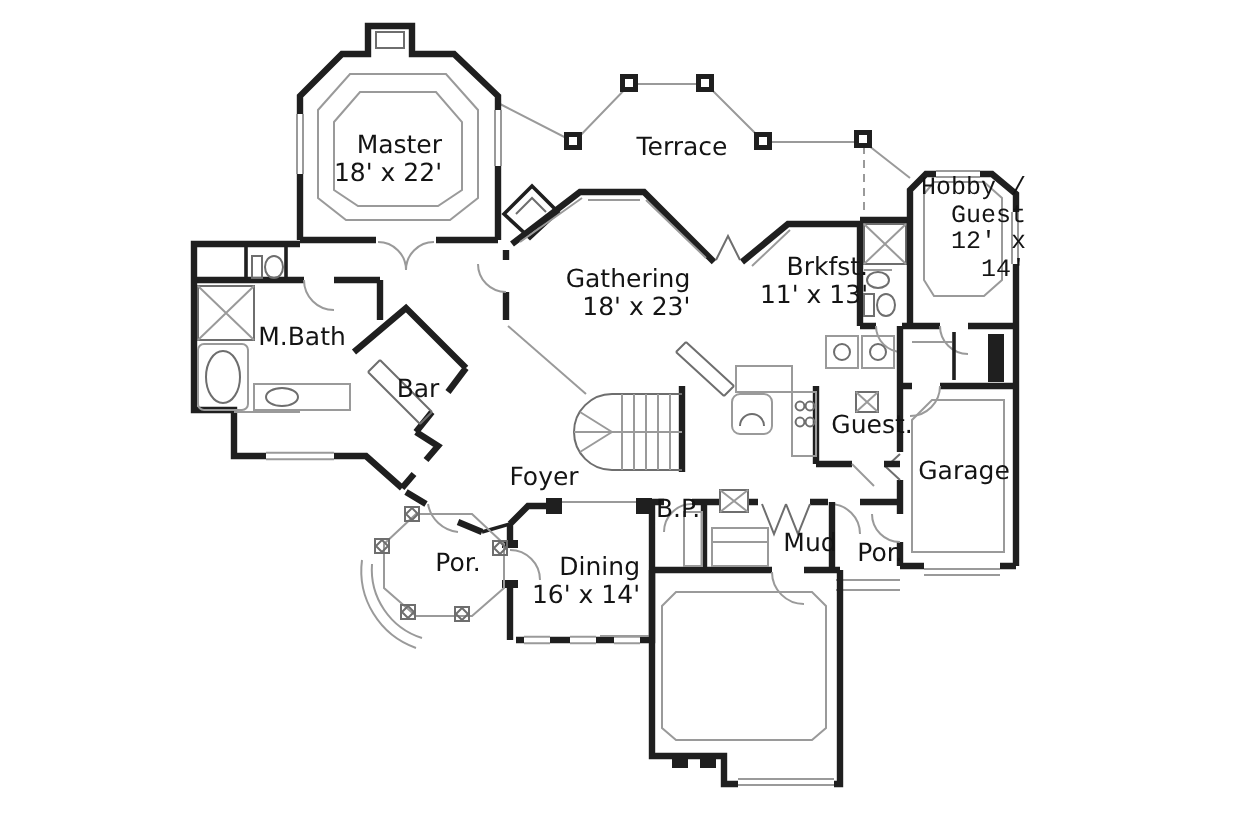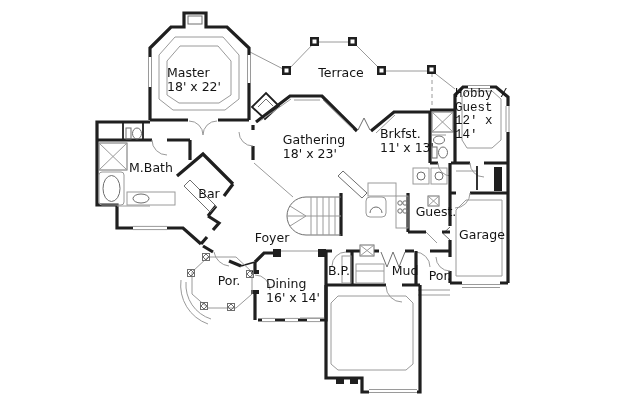--- a/index.html
+++ b/index.html
@@ -9,21 +9,21 @@
   html,body{margin:0;padding:0;background:#fff;}
   .stage{position:relative;width:620px;height:415px;background:var(--background);
          font-family:"DejaVu Sans", sans-serif;overflow:hidden;}
   .plan-svg{position:absolute;left:0;top:0;}
   .wall{stroke:var(--walls);stroke-width:3.2;fill:none;stroke-linejoin:miter;}
   .wallt{stroke:var(--walls);stroke-width:1.8;fill:none;}
   .det{stroke:var(--details);stroke-width:1;fill:none;}
   .detd{stroke:var(--fixtures);stroke-width:1;fill:none;}
   .fill{fill:var(--walls);stroke:none;}
   .wfill{fill:var(--background);stroke:none;}
-  .room-label{position:absolute;transform:translate(-50%,-50%);text-align:left;
+  .room-label{position:absolute;transform:translate(-50%,-50%);text-align:right;
               color:var(--text);font-size:12.5px;line-height:13.5px;white-space:nowrap;}
   .room-label.wrap{white-space:normal;font-family:Liberation Mono, monospace;}
   .rname,.rdims{display:block;}
   .rdims:empty{display:none;}
 </style>
 </head>
 <body>
 
 <div class="stage">
 <svg class="plan-svg" width="620" height="415" viewBox="0 0 620 415">
@@ -306,21 +306,21 @@
   <div class="room-label" style="left:482px;top:235px">
       <span class="rname">Garage</span>
     </div>
   <div class="room-label" style="left:229px;top:281px">
       <span class="rname">Por.</span>
     </div>
   <div class="room-label" style="left:293px;top:290px">
       <span class="rname">Dining</span>
       <span class="rdims">16' x 14'</span>
     </div>
-  <div class="room-label" style="left:339px;top:271px">
+  <div class="room-label" style="left:339px;top:254px">
       <span class="rname">B.P.</span>
     </div>
   <div class="room-label" style="left:405px;top:271px">
       <span class="rname">Mud</span>
     </div>
   <div class="room-label" style="left:440px;top:276px">
       <span class="rname">Por.</span>
     </div>
 </div>
 

